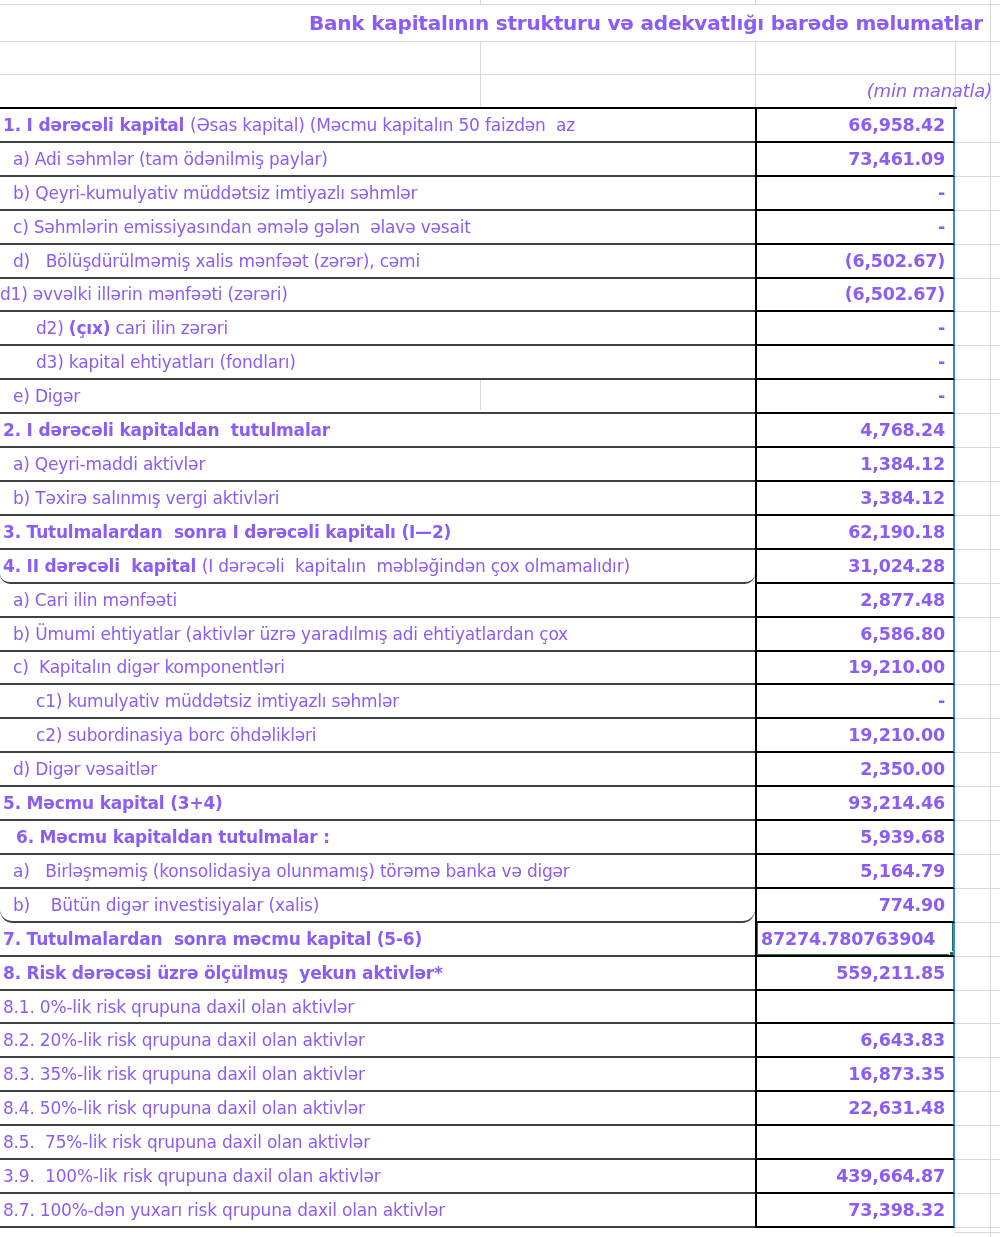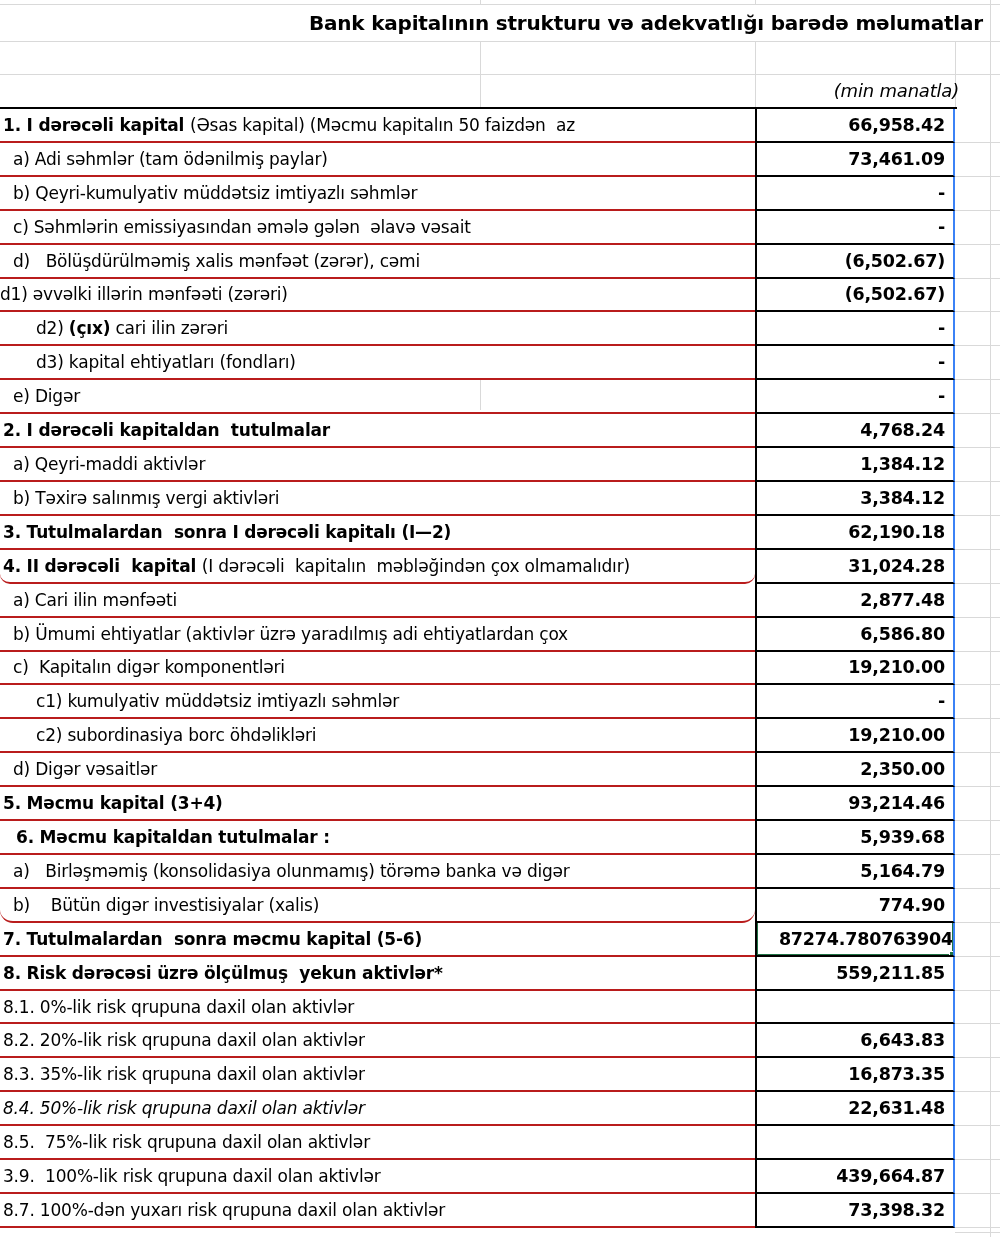--- a/index.html
+++ b/index.html
@@ -1,58 +1,58 @@
 <!DOCTYPE html>
 <html><head>
 <meta charset="utf-8">
 <style>
   html,body{margin:0;padding:0;background:#ffffff;}
   .sheet{
     position:relative;
     width:1000px;height:1237px;
     background:#ffffff;
     font-family:"DejaVu Sans", sans-serif;
-    color:#000000;
+    color:#8b5cf6;
     overflow:hidden;
   }
   
   .gl{position:absolute;background:#d9d9d9;}
   .gl.h{height:1px;}
   .gl.v{width:1px;}
 
   .title-cell{
     position:absolute;left:0;top:5px;width:983px;height:36px;
     line-height:36px;text-align:right;
     font-weight:bold;font-size:20px;letter-spacing:-0.2px;
     white-space:pre;background:transparent;
   }
   .unit-note{
-    position:absolute;left:767px;top:75px;width:192px;height:31px;
+    position:absolute;left:800px;top:75px;width:192px;height:31px;
     line-height:31px;text-align:right;
     font-style:italic;font-size:18px;letter-spacing:-0.2px;
   }
   .tbl-top-border{position:absolute;left:0;top:107px;width:957px;height:2px;background:#000;}
 
   .tbl{position:absolute;left:0;top:109px;width:1000px;}
   .row{display:flex;height:33.91px;box-sizing:border-box;position:relative;}
   .cell{box-sizing:border-box;height:100%;display:flex;align-items:center;overflow:hidden;}
   .label{
-    width:755px;border-bottom:2px solid #b91c1c;
+    width:755px;border-bottom:2px solid #404040;
     font-size:17px;letter-spacing:-0.2px;white-space:pre;
     position:relative;
   }
   .label .seg{white-space:pre;}
   .label .seg.b{font-weight:bold;}
   .inner-gl{position:absolute;left:480px;top:0;bottom:2px;width:1px;background:#d9d9d9;}
   .value{
     width:200px;border-left:2px solid #000;border-right:2px solid #3b82f6;border-bottom:2px solid #000;
     font-size:17.5px;font-weight:bold;justify-content:flex-end;
     padding-right:8px;position:relative;letter-spacing:-0.2px;
   }
-  .value.left{justify-content:flex-end;padding-left:4px;padding-right:0;}
+  .value.left{justify-content:flex-start;padding-left:4px;padding-right:0;}
   .gutter{width:45px;border-bottom:1px solid #d9d9d9;}
   .sel-box{
     position:absolute;left:-2px;top:-3px;right:-2px;bottom:-2px;
     border:3px solid #1F7244;pointer-events:none;z-index:3;
   }
   .fill-handle{
     position:absolute;right:-6px;bottom:-6px;width:8px;height:8px;
     background:#1F7244;border:1px solid #ffffff;z-index:4;
   }
 </style>
@@ -277,21 +277,21 @@
         <div class="cell gutter"></div>
       </div>
       <div class="row">
         <div class="cell label" style="padding-left: 3px;"><span class="seg">8.3. 35%-lik risk qrupuna daxil olan aktivlər</span></div>
         <div class="cell value">
           <span>16,873.35</span>
         </div>
         <div class="cell gutter"></div>
       </div>
       <div class="row">
-        <div class="cell label" style="padding-left: 3px; font-style: italic;"><span class="seg">8.4. 50%-lik risk qrupuna daxil olan aktivlər</span></div>
+        <div class="cell label" style="padding-left: 3px;"><span class="seg">8.4. 50%-lik risk qrupuna daxil olan aktivlər</span></div>
         <div class="cell value">
           <span>22,631.48</span>
         </div>
         <div class="cell gutter"></div>
       </div>
       <div class="row">
         <div class="cell label" style="padding-left: 3px;"><span class="seg">8.5.  75%-lik risk qrupuna daxil olan aktivlər</span></div>
         <div class="cell value">
           <span></span>
         </div>

